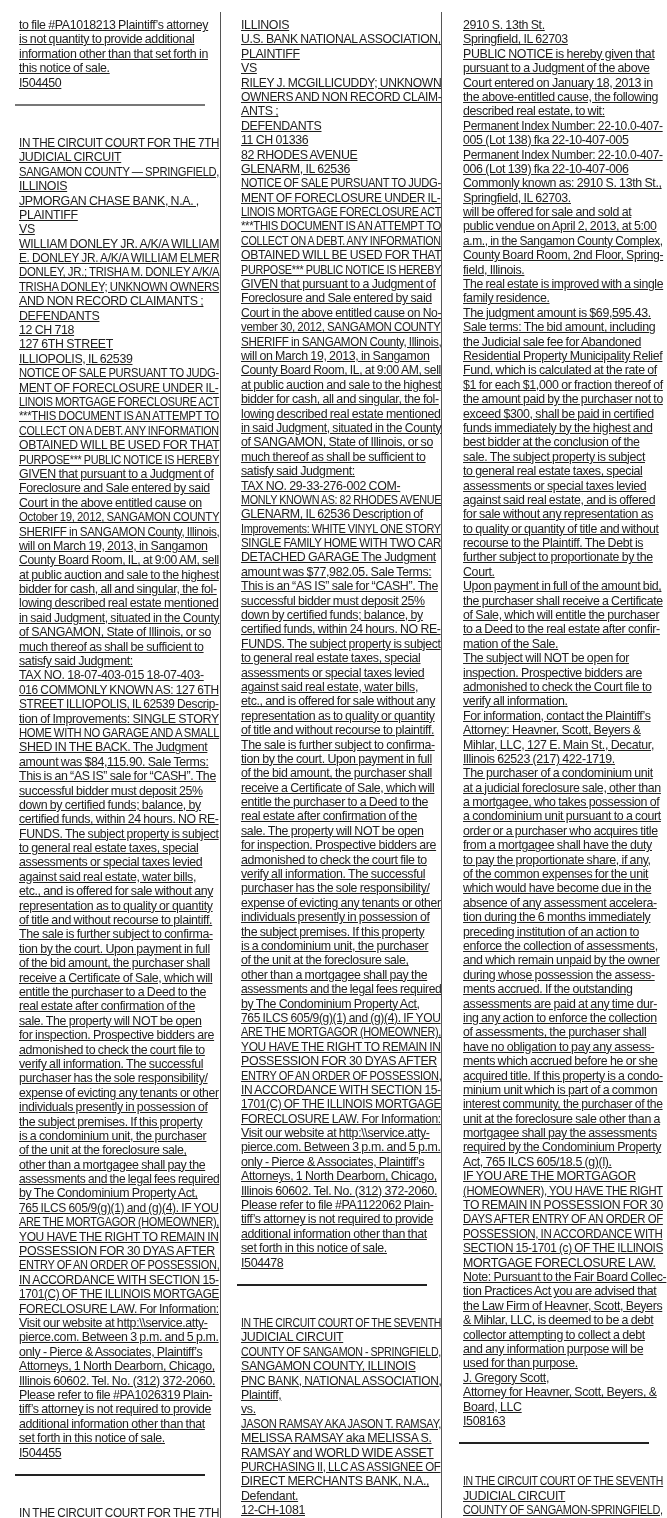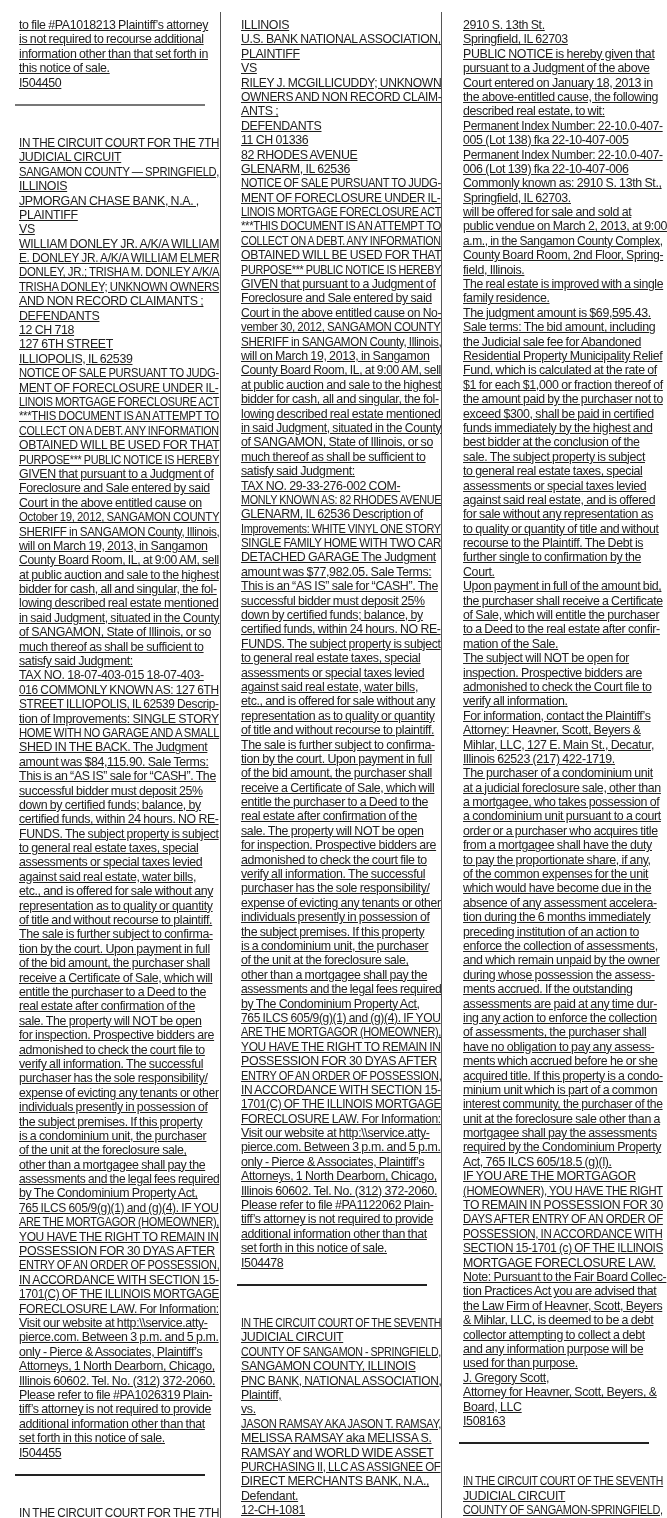--- a/index.html
+++ b/index.html
@@ -33,21 +33,21 @@
 </head>
 <body>
 
 <div class="page">
   <div class="vrule vr1"></div>
   <div class="vrule vr2"></div>
 
   <div class="col col1">
       <div class="notice notice-block">
         <span class="line">to file #PA1018213 Plaintiff’s attorney</span>
-        <span class="line">is not required to recourse additional</span>
+        <span class="line">is not quantity to provide additional</span>
         <span class="line">information other than that set forth in</span>
         <span class="line">this notice of sale.</span>
         <span class="line">I504450</span>
       </div>
       <div class="sep"></div>
       <div class="notice notice-block">
         <span class="line" style="transform: scaleX(0.948); transform-origin: left top;">IN THE CIRCUIT COURT FOR THE 7TH</span>
         <span class="line">JUDICIAL CIRCUIT</span>
         <span class="line" style="transform: scaleX(0.905); transform-origin: left top;">SANGAMON COUNTY — SPRINGFIELD,</span>
         <span class="line">ILLINOIS</span>
@@ -264,21 +264,21 @@
         <span class="line">Court entered on January 18, 2013 in</span>
         <span class="line">the above-entitled cause, the following</span>
         <span class="line">described real estate, to wit:</span>
         <span class="line" style="transform: scaleX(0.971); transform-origin: left top;">Permanent Index Number: 22-10.0-407-</span>
         <span class="line">005 (Lot 138) fka 22-10-407-005</span>
         <span class="line" style="transform: scaleX(0.971); transform-origin: left top;">Permanent Index Number: 22-10.0-407-</span>
         <span class="line">006 (Lot 139) fka 22-10-407-006</span>
         <span class="line">Commonly known as: 2910 S. 13th St.,</span>
         <span class="line">Springfield, IL 62703.</span>
         <span class="line">will be offered for sale and sold at</span>
-        <span class="line">public vendue on March 2, 2013, at 9:00</span>
+        <span class="line">public vendue on April 2, 2013, at 5:00</span>
         <span class="line" style="transform: scaleX(0.962); transform-origin: left top;">a.m., in the Sangamon County Complex,</span>
         <span class="line" style="transform: scaleX(0.99); transform-origin: left top;">County Board Room, 2nd Floor, Spring-</span>
         <span class="line">field, Illinois.</span>
         <span class="line" style="transform: scaleX(0.985); transform-origin: left top;">The real estate is improved with a single</span>
         <span class="line">family residence.</span>
         <span class="line">The judgment amount is $69,595.43.</span>
         <span class="line">Sale terms: The bid amount, including</span>
         <span class="line">the Judicial sale fee for Abandoned</span>
         <span class="line">Residential Property Municipality Relief</span>
         <span class="line">Fund, which is calculated at the rate of</span>
@@ -287,21 +287,21 @@
         <span class="line">exceed $300, shall be paid in certified</span>
         <span class="line">funds immediately by the highest and</span>
         <span class="line">best bidder at the conclusion of the</span>
         <span class="line">sale.  The subject property is subject</span>
         <span class="line">to general real estate taxes, special</span>
         <span class="line">assessments or special taxes levied</span>
         <span class="line">against said real estate, and is offered</span>
         <span class="line">for sale without any representation as</span>
         <span class="line">to quality or quantity of title and without</span>
         <span class="line">recourse to the Plaintiff.  The Debt is</span>
-        <span class="line">further single to confirmation by the</span>
+        <span class="line">further subject to proportionate by the</span>
         <span class="line">Court.</span>
         <span class="line">Upon payment in full of the amount bid,</span>
         <span class="line" style="transform: scaleX(0.995); transform-origin: left top;">the purchaser shall receive a Certificate</span>
         <span class="line">of Sale, which will entitle the purchaser</span>
         <span class="line">to a Deed to the real estate after confir-</span>
         <span class="line">mation of the Sale.</span>
         <span class="line">The subject will NOT be open for</span>
         <span class="line">inspection.  Prospective bidders are</span>
         <span class="line">admonished to check the Court file to</span>
         <span class="line">verify all information.</span>

